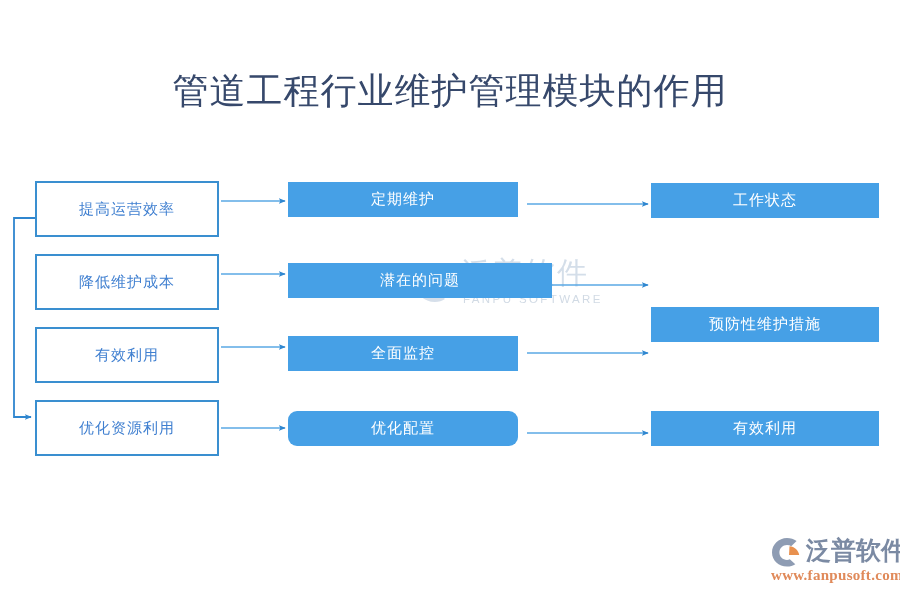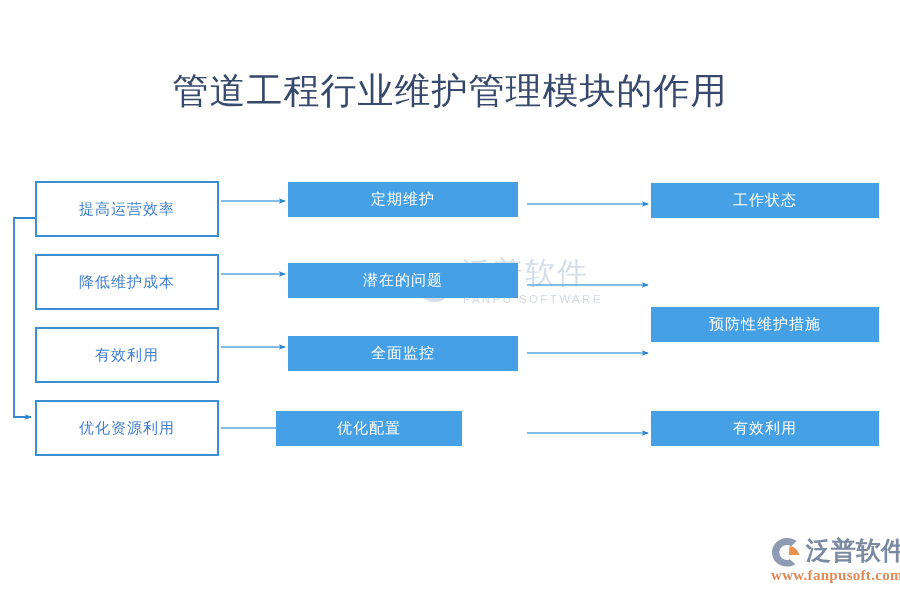--- a/index.html
+++ b/index.html
@@ -192,27 +192,27 @@
   <div class="node outline" style="left:35px; top:327px; width:184px; height:56px;">
     <span>有效利用</span>
   </div>
   <div class="node outline" style="left:35px; top:400px; width:184px; height:56px;justify-content:center;">
     <span>优化资源利用</span>
   </div>
 
   <div class="node solid" style="left:288px; top:182px; width:230px; height:35px;text-align:center;">
     <span>定期维护</span>
   </div>
-  <div class="node solid" style="left:288px; top:263px; width:230px; height:35px;">
+  <div class="node solid" style="left:288px; top:263px; width:264px; height:35px;">
     <span>潜在的问题</span>
   </div>
   <div class="node solid" style="left:288px; top:336px; width:230px; height:35px;">
     <span>全面监控</span>
   </div>
-  <div class="node solid" style="left:276px; top:411px; width:186px; height:35px;">
+  <div class="node solid" style="left:288px; top:411px; width:230px; height:35px;border-radius:9px;">
     <span>优化配置</span>
   </div>
 
   <div class="node solid" style="left:651px; top:183px; width:228px; height:35px;">
     <span>工作状态</span>
   </div>
   <div class="node solid" style="left:651px; top:263px; width:228px; height:35px;margin-top:44px;">
     <span>预防性维护措施</span>
   </div>
   <div class="node solid" style="left:651px; top:411px; width:228px; height:35px;">

